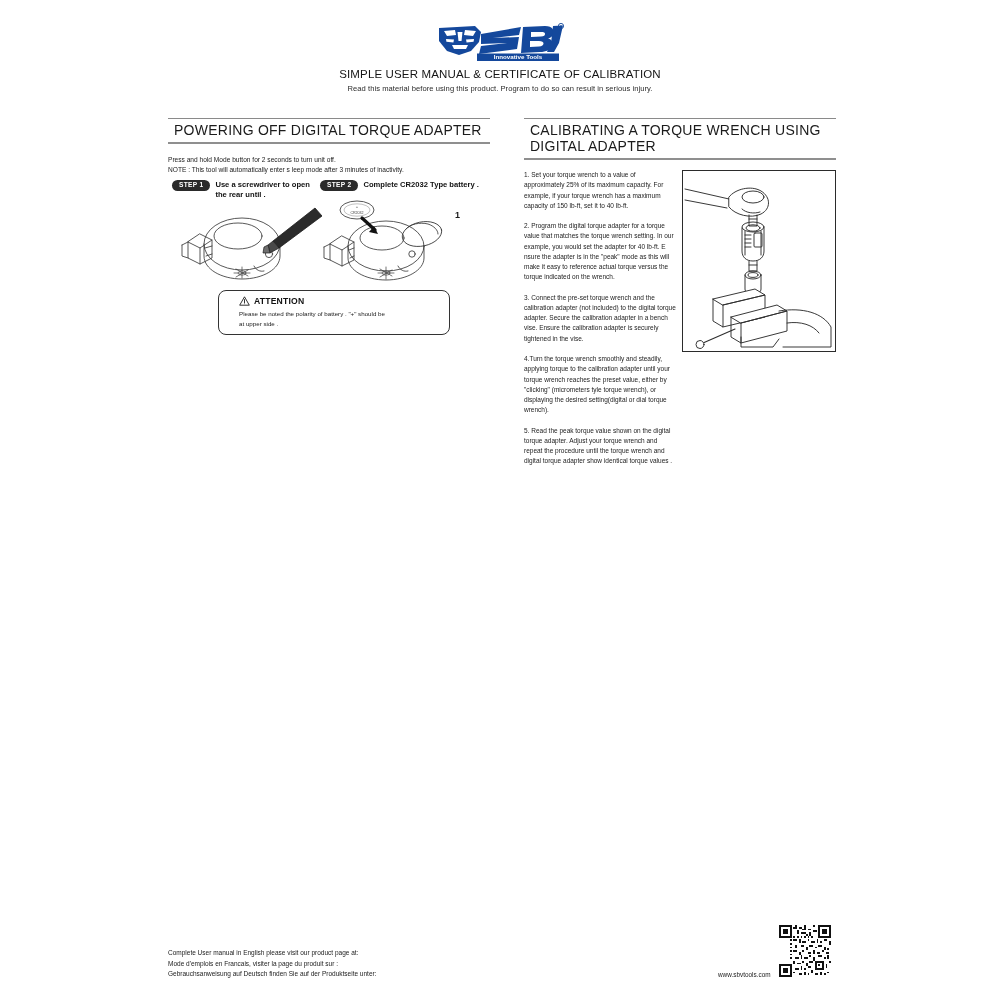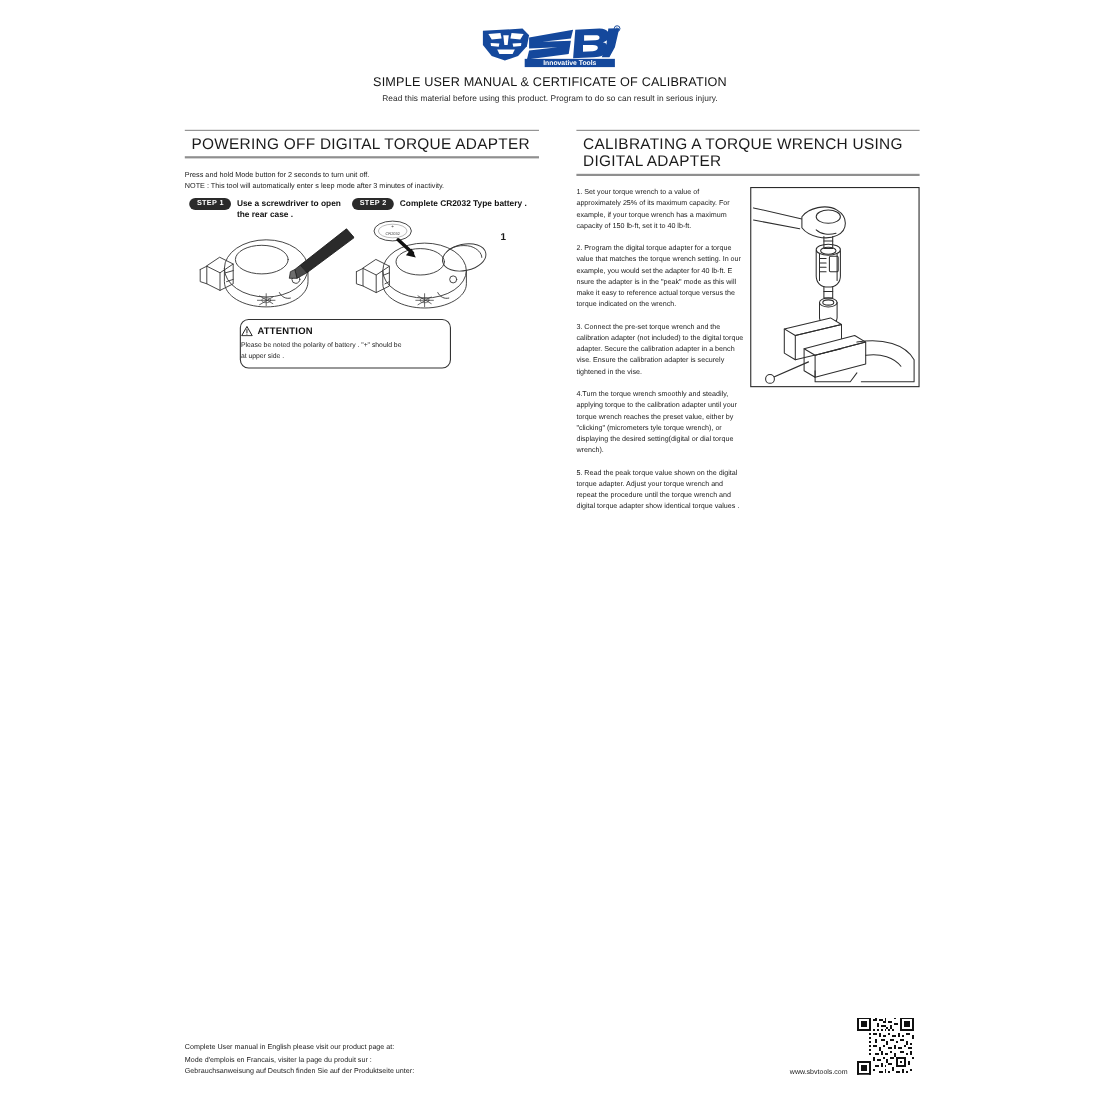--- a/index.html
+++ b/index.html
@@ -105,21 +105,21 @@
   .step-art { position: absolute; left: 0; top: 16px; }
 
   
   .attention {
     position: absolute;
     left: 218px;
     top: 290px;
     width: 190px;
     border: 1px solid #333;
     border-radius: 8px;
-    padding: 5px 0 6px;
+    padding: 5px 20px 6px;
     background: #fff;
   }
   .att-title-row { display: flex; align-items: center; gap: 4px; }
   .att-title {
     font-size: 8.6px;
     font-weight: bold;
     letter-spacing: 0.2px;
     color: #111;
   }
   .att-text {
@@ -226,21 +226,21 @@
   </div>
 </div>
 
 <div class="steps">
 
   <div class="step-block step-1">
     <div class="step-head">
       <span class="step-badge">STEP 1</span>
       <span class="step-label">
         <span>Use a screwdriver to open</span><br>
-        <span>the rear case .</span>
+        <span>the rear until .</span>
       </span>
     </div>
     <div class="step-art">
       <svg width="150" height="92" viewBox="0 0 150 92">
         <g fill="none" stroke="#3a3a3a" stroke-width="0.85" stroke-linejoin="round" stroke-linecap="round">
 
           <path d="M16 46 L16 62 L28 68 L40 62 L40 44 L28 38 Z"></path>
           <path d="M16 46 L28 52 L40 44"></path>
           <path d="M28 52 L28 68"></path>
           <path d="M10 49 L16 46 M10 49 L10 60 L16 62"></path>

